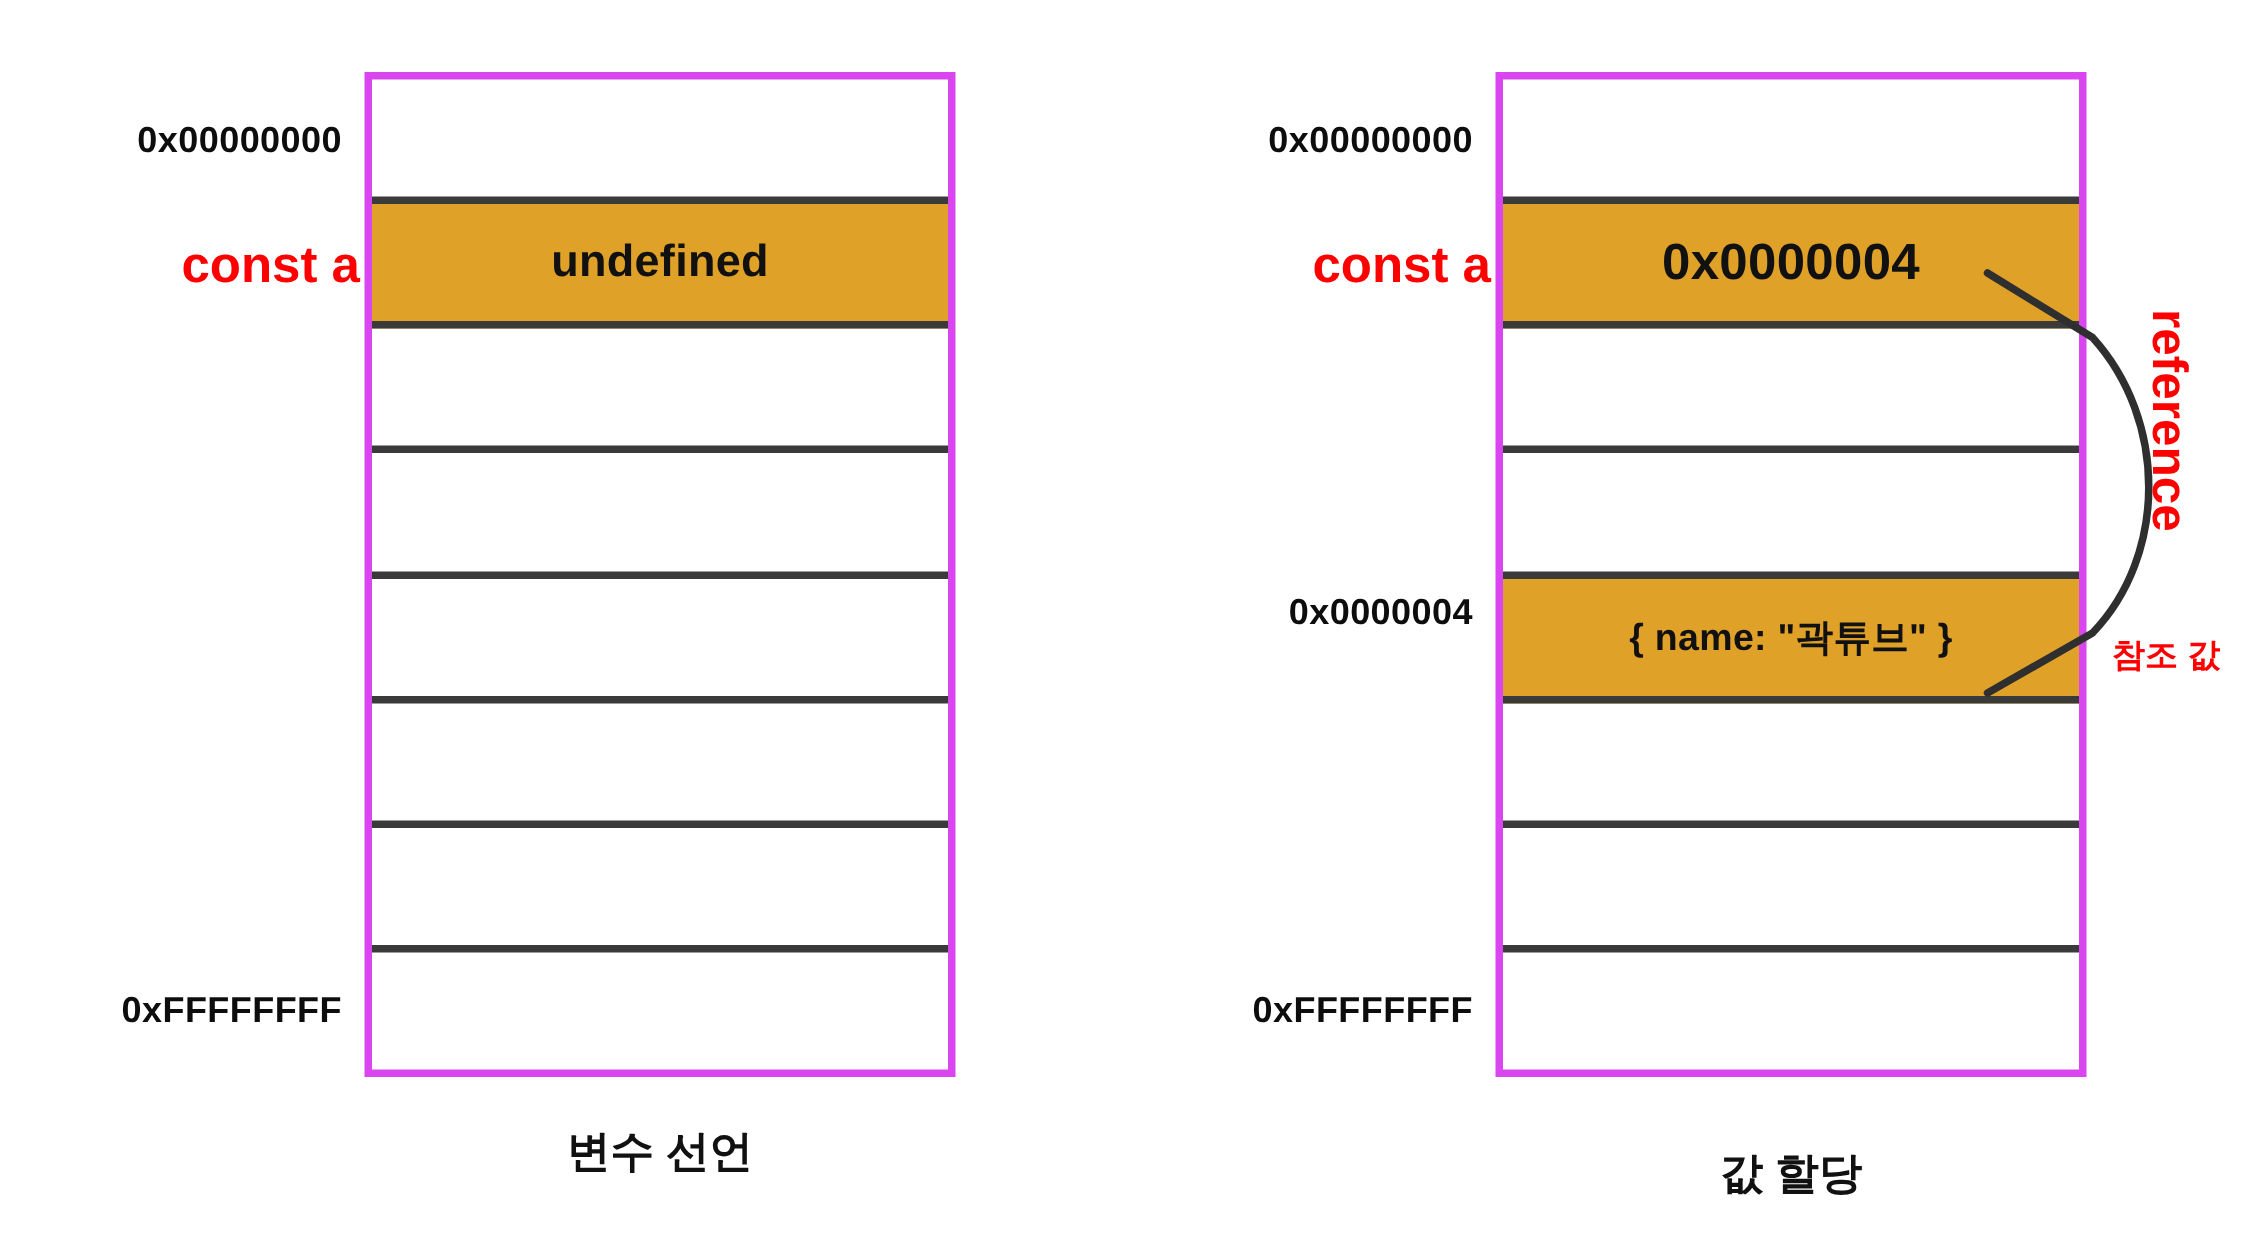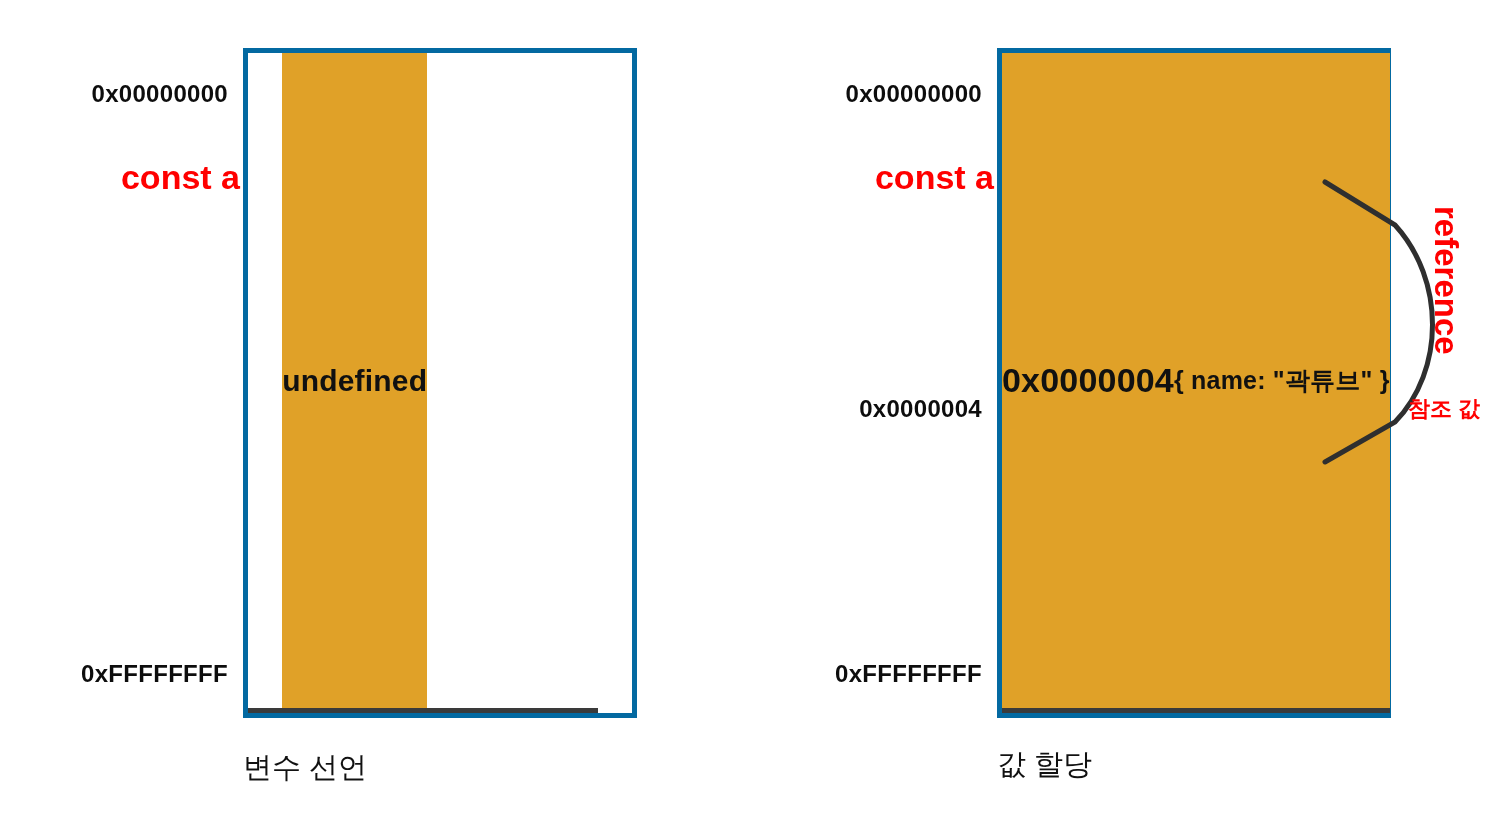--- a/index.html
+++ b/index.html
@@ -18,25 +18,25 @@
   .stage {
     position: absolute;
     left: 0; top: 0;
     width: 1504px;
     height: 836px;
   }
 
   
   .mem-table {
     position: absolute;
-    border: 5px solid #0369a1;
+    border: 5px solid #d946ef;
     box-sizing: border-box;
     background: #ffffff;
     display: flex;
-    flex-direction: row;
+    flex-direction: column;
   }
   .mem-row {
     flex: 1 1 0;
     box-sizing: border-box;
     border-bottom: 5px solid #3a3a3a;
     display: flex;
     align-items: center;
     justify-content: center;
     position: relative;
   }
@@ -78,23 +78,23 @@
   .side-label.varname {
     font-size: 34px;
     font-weight: 700;
     color: #ff0000;
     padding-left: 12px;
   }
 
   
   .caption {
     position: absolute;
-    text-align: left;
+    text-align: center;
     font-size: 29px;
-    font-weight: 400;
+    font-weight: 700;
     color: #111111;
     white-space: nowrap;
   }
 
   
   .ref-arrow-svg {
     position: absolute;
     overflow: visible;
     pointer-events: none;
   }
@@ -108,20 +108,21 @@
     transform: rotate(90deg);
     line-height: 1;
   }
   .ref-sub {
     position: absolute;
     color: #ff0000;
     font-weight: 700;
     font-size: 22px;
     white-space: nowrap;
     line-height: 1;
+    margin-top: 28px;
   }
 </style>
 </head>
 <body>
 
 <div class="stage">
 
   <div class="mem-table" style="left:243px; top:48px; width:394px; height:670px;">
     <div class="mem-row">
       <span class="cell-text"></span>
@@ -185,21 +186,21 @@
   </div>
 
   <div class="side-label addr" style="left:754px; top:82px; width:228px;">0x00000000</div>
 
   <div class="side-label varname" style="left:754px; top:160px; width:228px;">const a</div>
 
   <div class="side-label addr" style="left:754px; top:397px; width:228px;">0x0000004</div>
 
   <div class="side-label addr" style="left:754px; top:662px; width:228px;">0xFFFFFFFF</div>
 
-  <div class="caption" style="left:997px; top:745px; width:394px;">값 할당</div>
+  <div class="caption" style="left:997px; top:763px; width:394px;">값 할당</div>
 
   <svg class="ref-arrow-svg" style="left:1300px; top:150px; width:160px; height:300px;" viewBox="0 0 160 300">
     <path d="M 25 32 L 95 75 C 145 130 145 220 95 272 L 25 312" fill="none" stroke="#2f2f2f" stroke-width="5" stroke-linecap="round"></path>
   </svg>
 
   <div class="ref-word" style="left:1463px; top:206px;">reference</div>
 
   <div class="ref-sub" style="left:1408px; top:398px;">참조 값</div>
 
 </div>

